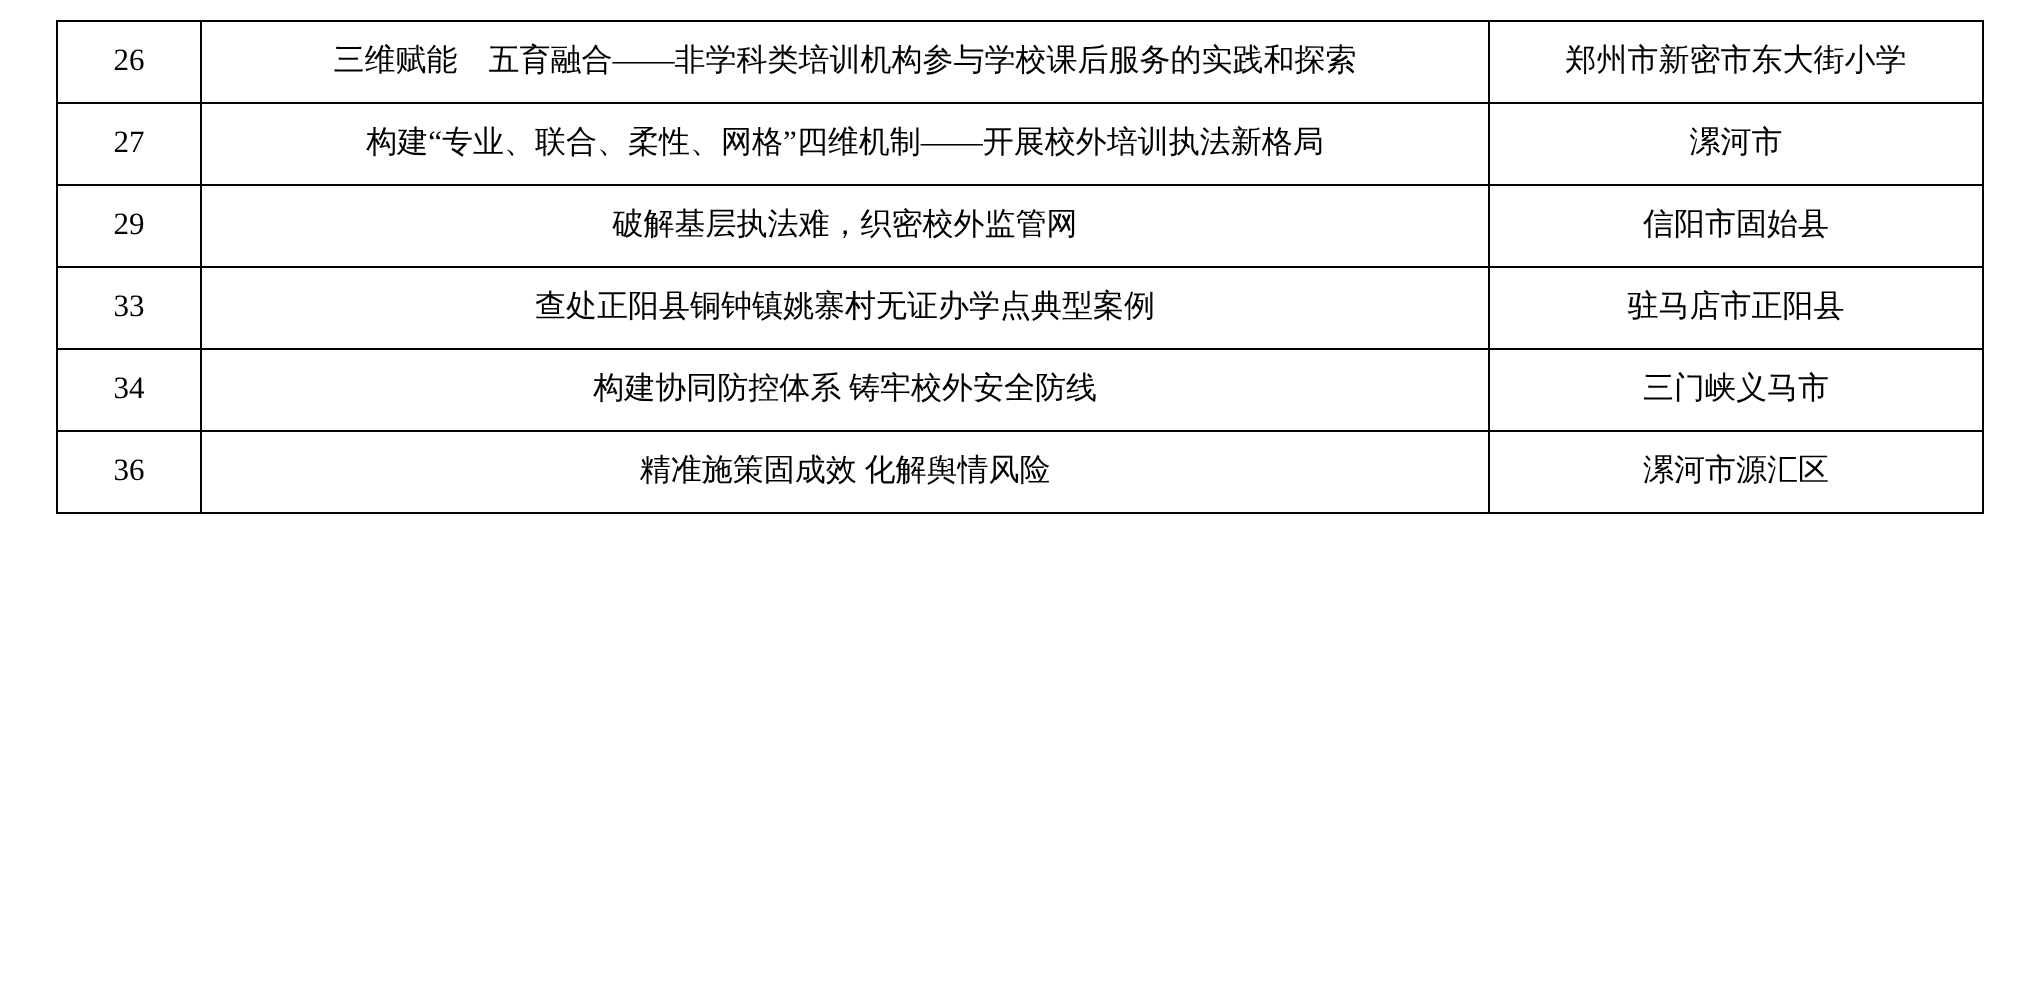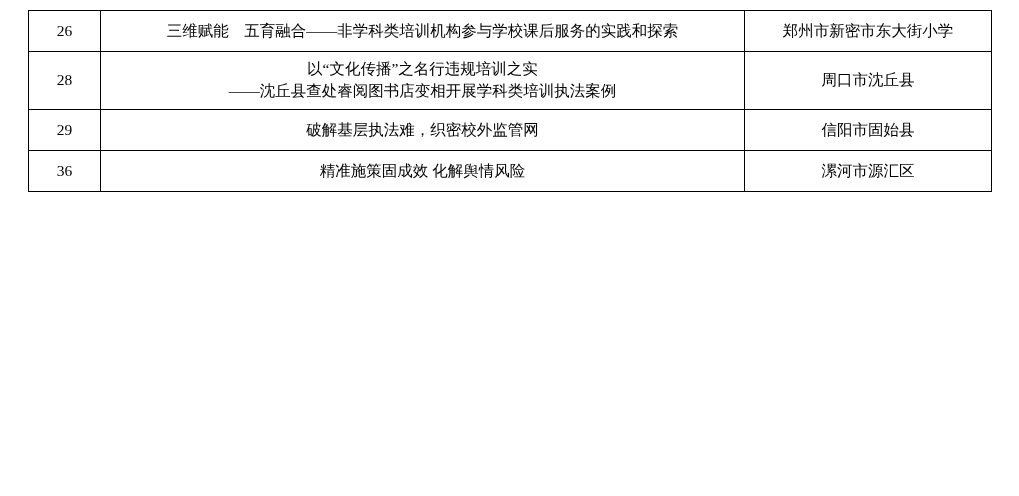--- a/index.html
+++ b/index.html
@@ -68,42 +68,55 @@
     <tbody>
 
       <tr>
         <td class="col-index">26</td>
         <td class="col-title">
           <span class="line">三维赋能　五育融合——非学科类培训机构参与学校课后服务的实践和探索</span>
         </td>
         <td class="col-org">郑州市新密市东大街小学</td>
       </tr>
 
+      <tr>
+        <td class="col-index">27</td>
+        <td class="col-title">
+          <span class="line">构建“专业、联合、柔性、网格”四维机制——开展校外培训执法新格局</span>
+        </td>
+        <td class="col-org">漯河市</td>
+      </tr>
 
-      <tr class="two-line">
-        <td class="col-index">28</td>
-        <td class="col-title">
-          <span class="line">以“文化传播”之名行违规培训之实</span>
-          <span class="line2">——沈丘县查处睿阅图书店变相开展学科类培训执法案例</span>
-        </td>
-        <td class="col-org">周口市沈丘县</td>
-      </tr>
 
       <tr>
         <td class="col-index">29</td>
         <td class="col-title">
           <span class="line">破解基层执法难，织密校外监管网</span>
         </td>
         <td class="col-org">信阳市固始县</td>
       </tr>
 
 
 
 
+      <tr>
+        <td class="col-index">33</td>
+        <td class="col-title">
+          <span class="line">查处正阳县铜钟镇姚寨村无证办学点典型案例</span>
+        </td>
+        <td class="col-org">驻马店市正阳县</td>
+      </tr>
 
+      <tr>
+        <td class="col-index">34</td>
+        <td class="col-title">
+          <span class="line">构建协同防控体系 铸牢校外安全防线</span>
+        </td>
+        <td class="col-org">三门峡义马市</td>
+      </tr>
 
 
       <tr>
         <td class="col-index">36</td>
         <td class="col-title">
           <span class="line">精准施策固成效 化解舆情风险</span>
         </td>
         <td class="col-org">漯河市源汇区</td>
       </tr>
 

